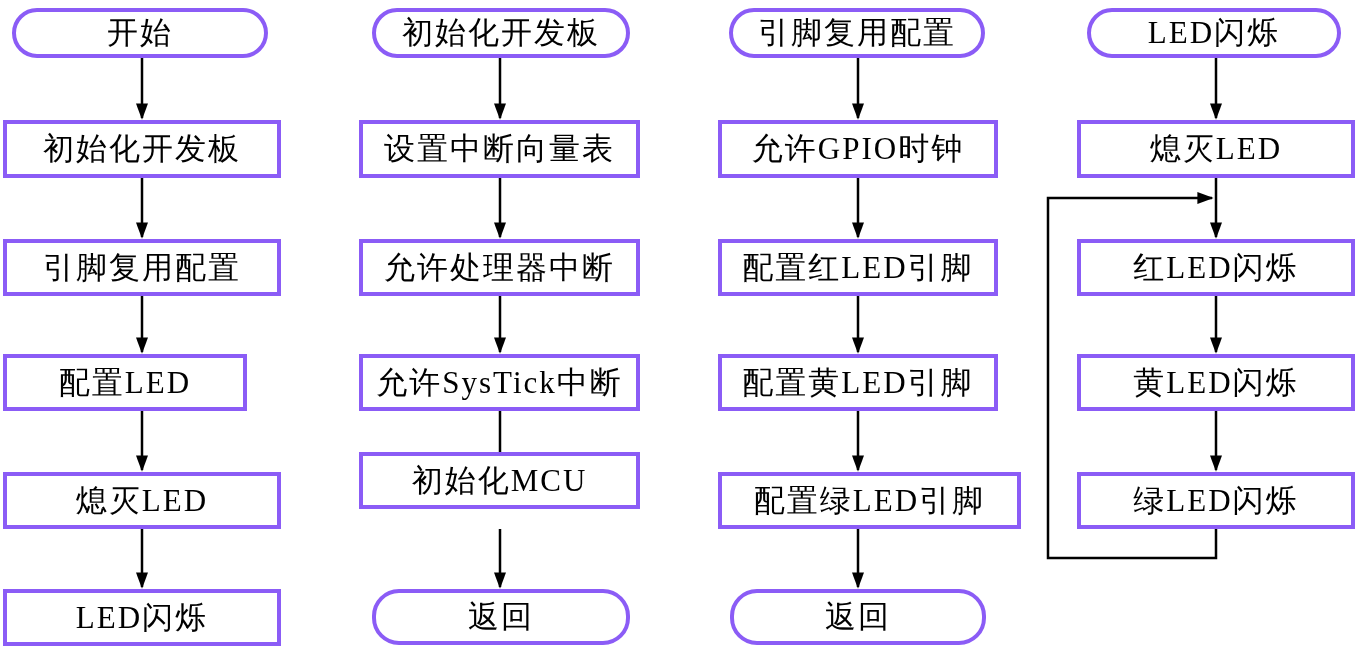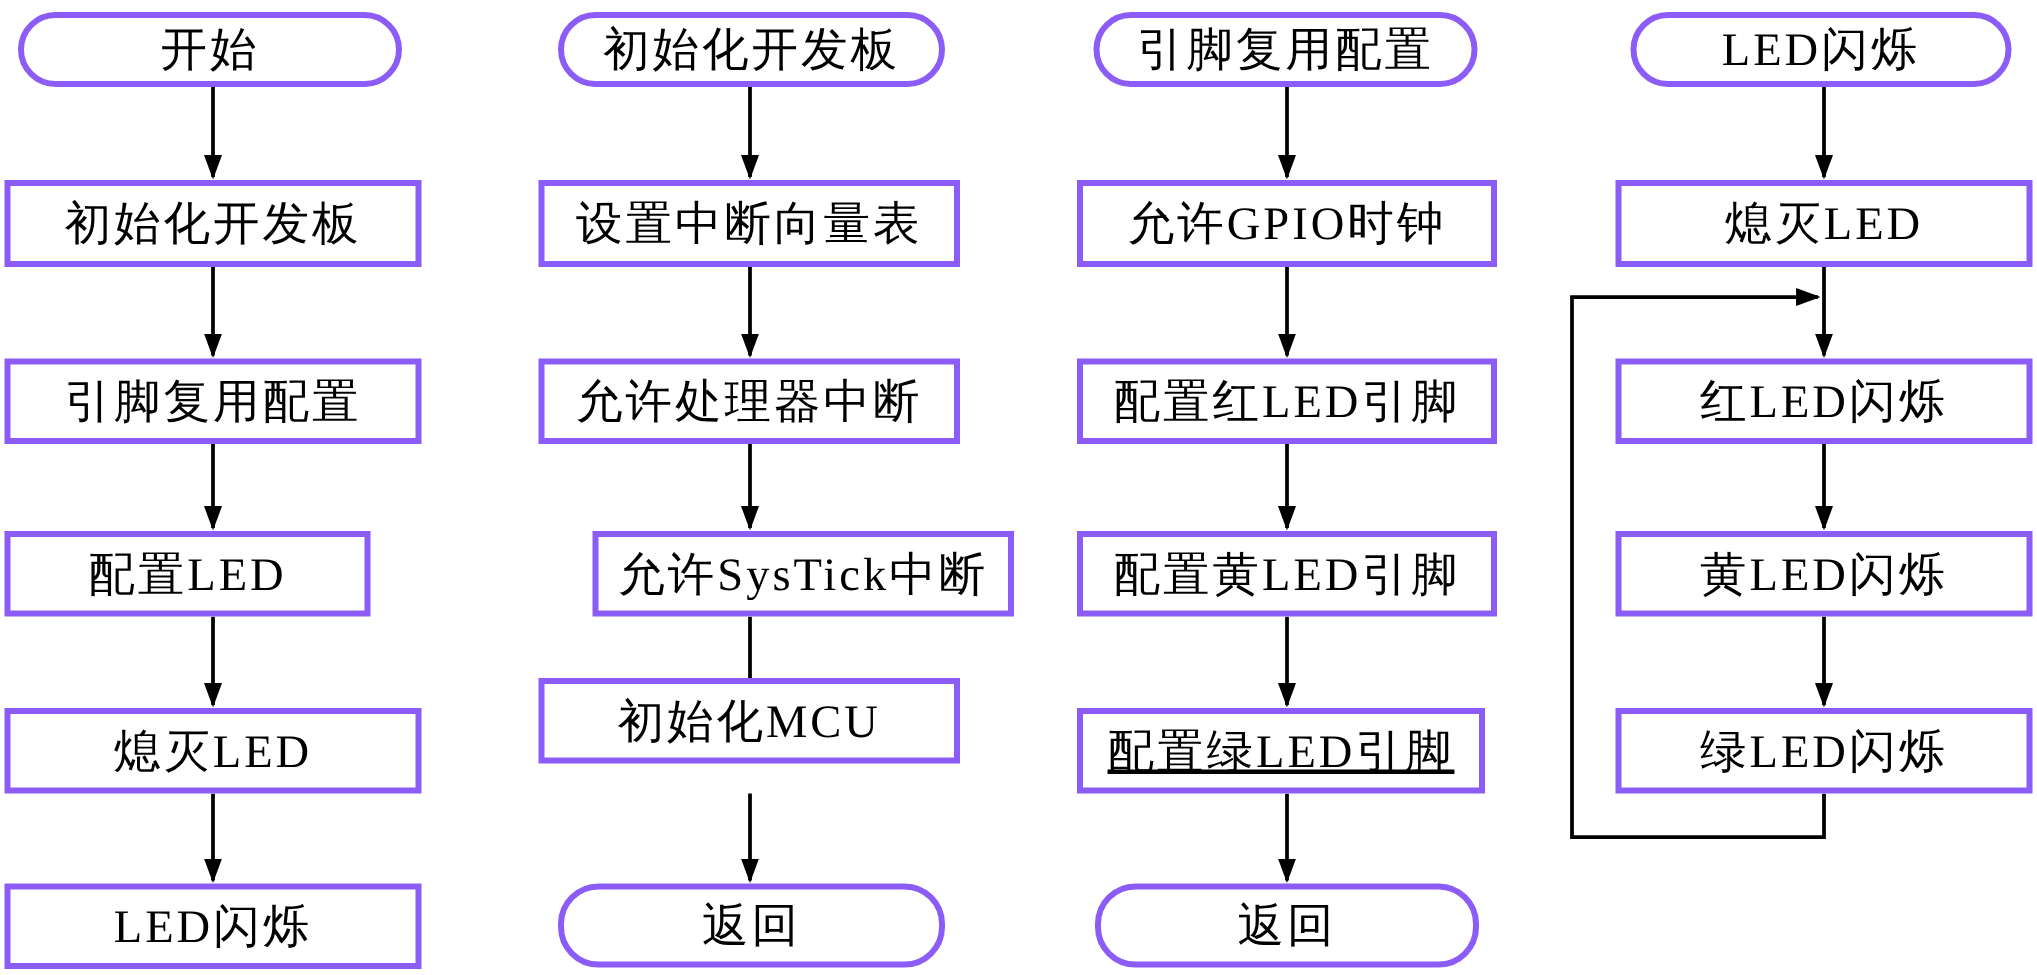--- a/index.html
+++ b/index.html
@@ -97,21 +97,21 @@
 
   <div class="node terminal" style="left:372px; top:8px; width:258px; height:50px;">
     <span>初始化开发板</span>
   </div>
   <div class="node" style="left:359px; top:120px; width:281px; height:58px;">
     <span>设置中断向量表</span>
   </div>
   <div class="node" style="left:359px; top:239px; width:281px; height:57px;">
     <span>允许处理器中断</span>
   </div>
-  <div class="node" style="left:359px; top:354px; width:281px; height:57px;margin-left:36px;">
+  <div class="node" style="left:359px; top:354px; width:281px; height:57px;">
     <span>允许SysTick中断</span>
   </div>
   <div class="node" style="left:359px; top:452px; width:281px; height:57px;justify-content:center;">
     <span>初始化MCU</span>
   </div>
   <div class="node terminal" style="left:372px; top:589px; width:258px; height:56px;">
     <span>返回</span>
   </div>
 
   <div class="node terminal" style="left:729px; top:8px; width:256px; height:50px;">
@@ -119,21 +119,21 @@
   </div>
   <div class="node" style="left:718px; top:120px; width:280px; height:58px;">
     <span>允许GPIO时钟</span>
   </div>
   <div class="node" style="left:718px; top:239px; width:280px; height:57px;">
     <span>配置红LED引脚</span>
   </div>
   <div class="node" style="left:718px; top:354px; width:280px; height:57px;justify-content:center;">
     <span>配置黄LED引脚</span>
   </div>
-  <div class="node" style="left:718px; top:472px; width:272px; height:57px;text-decoration:underline;">
+  <div class="node" style="left:718px; top:472px; width:303px; height:57px;">
     <span>配置绿LED引脚</span>
   </div>
   <div class="node terminal" style="left:730px; top:589px; width:256px; height:56px;">
     <span>返回</span>
   </div>
 
   <div class="node terminal" style="left:1087px; top:8px; width:254px; height:50px;">
     <span>LED闪烁</span>
   </div>
   <div class="node" style="left:1077px; top:120px; width:278px; height:58px;">

